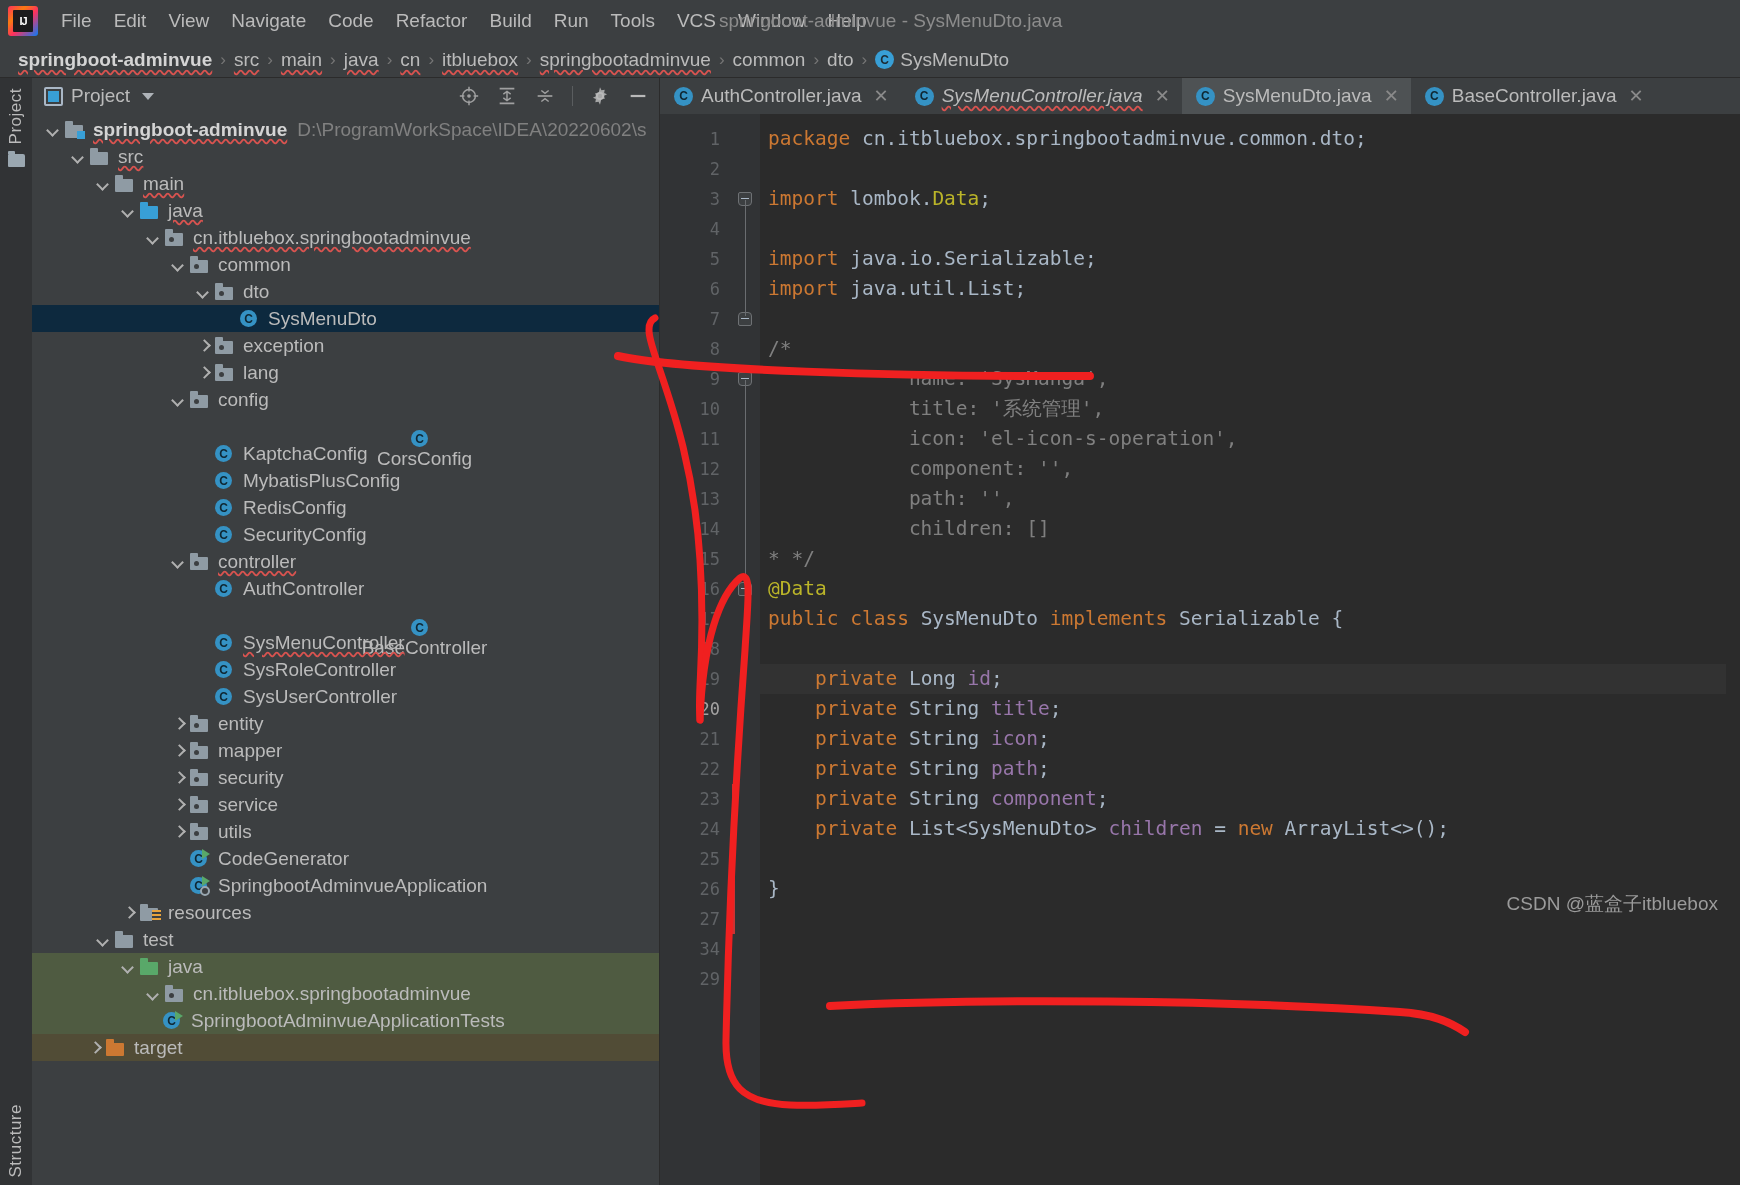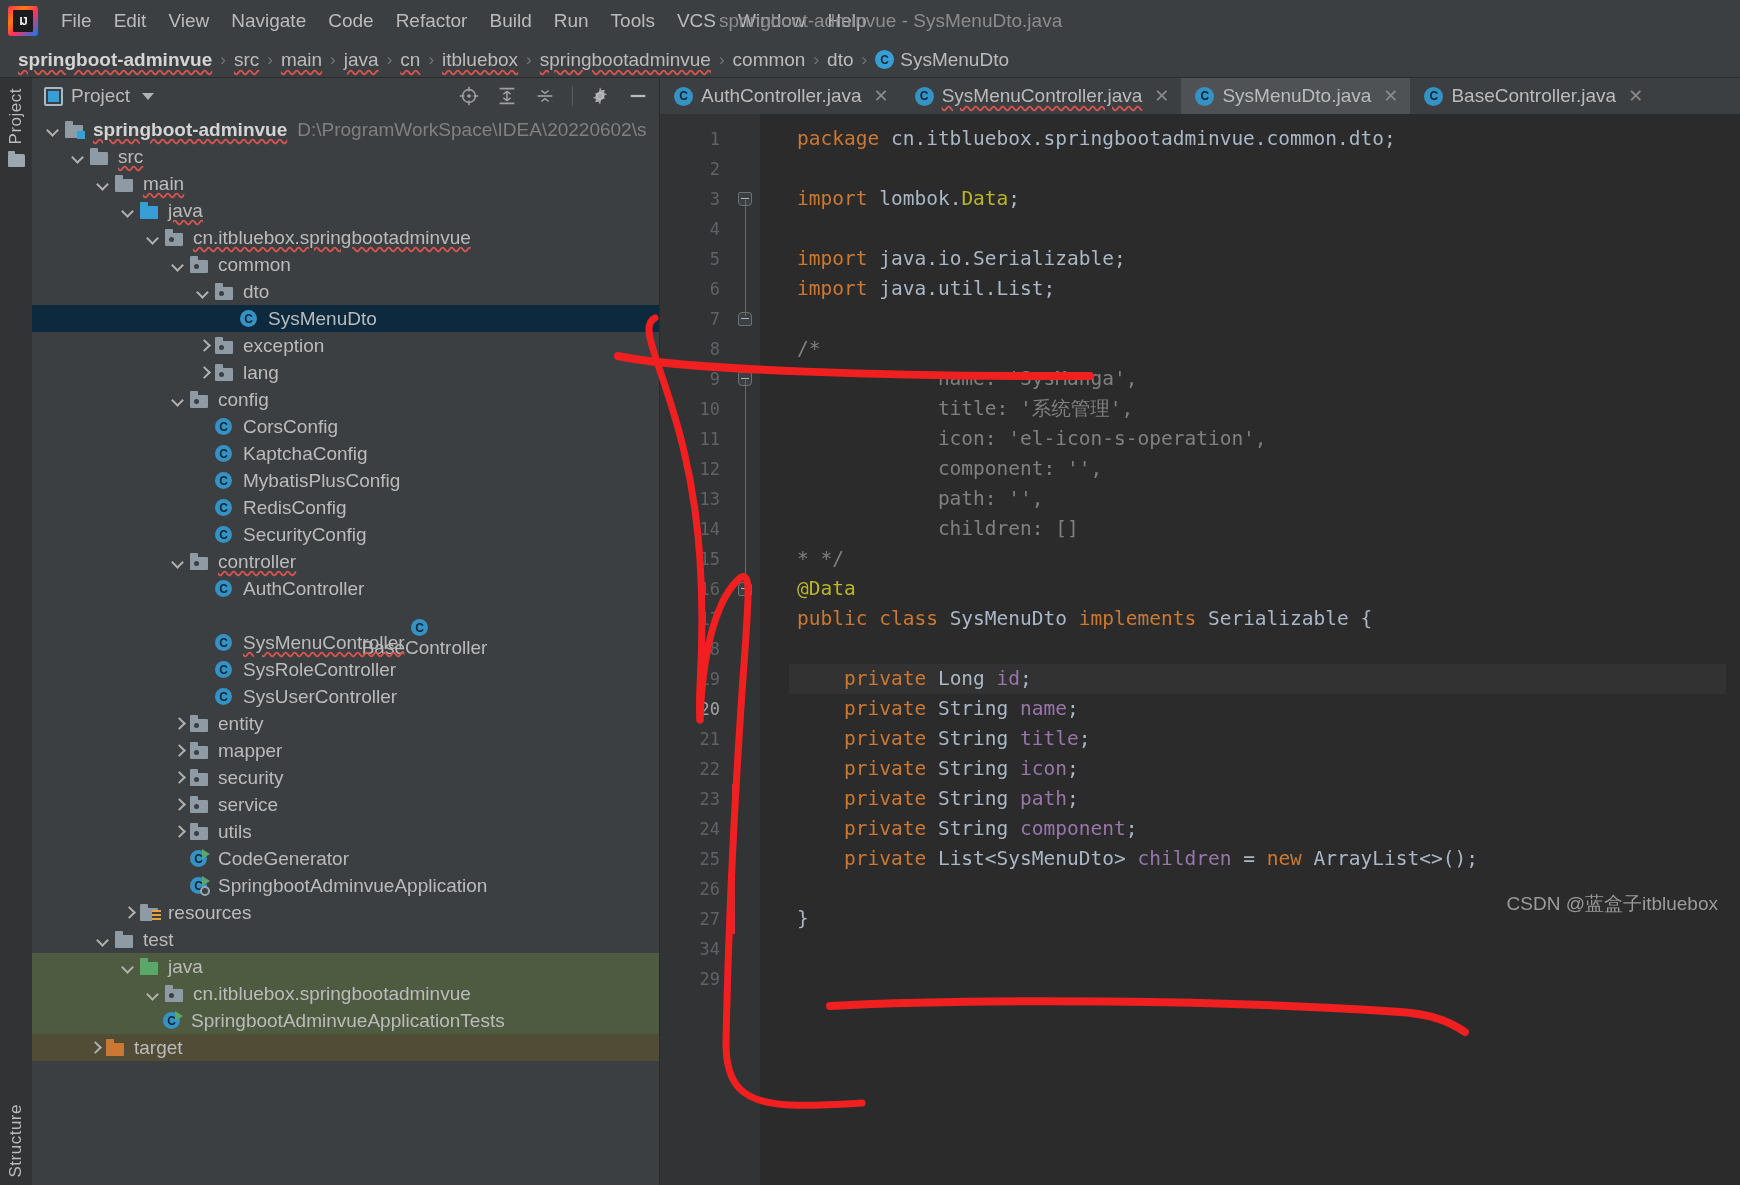--- a/index.html
+++ b/index.html
@@ -205,21 +205,21 @@
     position: relative;
   }
   .tab.active { background: #4e5254; }
   .tab .cicon {
     width: 19px; height: 19px; border-radius: 50%; background: #3592c4;
     color: #0f2733; font-size: 12px; font-weight: bold;
     display: flex; align-items: center; justify-content: center; flex: none;
   }
   .tab .tabname.squiggle {
     text-decoration: underline; text-decoration-style: wavy;
-    text-decoration-color: #d9534f; text-underline-offset: 3px;
+    text-decoration-color: #d9534f; text-underline-offset: 3px; font-style: italic;
   }
   .tab .close { color: #8a8a8a; font-size: 18px; margin-left: 4px; }
 
   .code-wrap { flex: 1; display: flex; background: #2b2b2b; position: relative; overflow: hidden; }
   .gutter {
     width: 72px; flex: none; background: #313335; color: #606366;
     font-family: "DejaVu Sans Mono", monospace; font-size: 17px;
     text-align: right; padding-top: 10px; position: relative;
   }
   .gutter .gline { height: 30px; line-height: 30px; padding-right: 12px; }
@@ -235,21 +235,21 @@
   .fold-mark::after {
     content: ""; position: absolute; left: 2px; top: 5px; width: 8px; height: 1px; background: #a9b7c6;
   }
   .fold-mark.start { border-radius: 2px 2px 4px 4px; }
   .fold-mark.end { border-radius: 4px 4px 2px 2px; }
   .fold-line {
     position: absolute; left: 13px; width: 1px; background: #6a6d70;
   }
   .code {
     flex: 1; padding-top: 10px; font-family: "DejaVu Sans Mono", monospace;
-    font-size: 19.5px; color: #a9b7c6; position: relative; overflow: hidden; margin-left: 29px;
+    font-size: 19.5px; color: #a9b7c6; position: relative; overflow: hidden;
   }
   .cline { height: 30px; line-height: 30px; white-space: pre; padding-left: 8px; }
   .cline.cur { background: #323232; }
   .k { color: #cc7832; }      
   .ann { color: #bbb529; }    
   .typ { color: #a9b7c6; }
   .fld { color: #9876aa; }    
   .cmt { color: #808080; }    
   .pkgc { color: #a9b7c6; }
   .err-strip { position: absolute; left: 0; top: 0; width: 3px; background: #cc3333; }
@@ -441,21 +441,21 @@
             </span>
             <span class="lbl">lang</span>
           </div>
           <div class="row" style="padding-left: 139px;">
             <span class="arrow down"></span>
             <span class="ic folder pkg">
               <i></i>
             </span>
             <span class="lbl">config</span>
           </div>
-          <div class="row" style="padding-left: 164px;">
+          <div class="row" style="padding-left: 164px; flex-direction: column;">
             <span class="arrow "></span>
             <span class="ic cls"></span>
             <span class="lbl">CorsConfig</span>
           </div>
           <div class="row" style="padding-left: 164px;">
             <span class="arrow "></span>
             <span class="ic cls"></span>
             <span class="lbl">KaptchaConfig</span>
           </div>
           <div class="row" style="padding-left: 164px;">
@@ -699,21 +699,20 @@
             <div class="cline"><span class="cmt">            title: '系统管理',</span></div>
             <div class="cline"><span class="cmt">            icon: 'el-icon-s-operation',</span></div>
             <div class="cline"><span class="cmt">            component: '',</span></div>
             <div class="cline"><span class="cmt">            path: '',</span></div>
             <div class="cline"><span class="cmt">            children: []</span></div>
             <div class="cline"><span class="cmt">* */</span></div>
             <div class="cline"><span class="ann">@Data</span></div>
             <div class="cline"><span class="k">public class </span><span class="typ">SysMenuDto </span><span class="k">implements </span><span class="typ">Serializable {</span></div>
             <div class="cline"></div>
             <div class="cline cur"><span class="k">    private </span><span class="typ">Long </span><span class="fld">id</span><span class="typ">;</span></div>
-            <div class="cline"><span class="k">    private </span><span class="typ">String </span><span class="fld">name</span><span class="typ">;</span></div>
             <div class="cline"><span class="k">    private </span><span class="typ">String </span><span class="fld">title</span><span class="typ">;</span></div>
             <div class="cline"><span class="k">    private </span><span class="typ">String </span><span class="fld">icon</span><span class="typ">;</span></div>
             <div class="cline"><span class="k">    private </span><span class="typ">String </span><span class="fld">path</span><span class="typ">;</span></div>
             <div class="cline"><span class="k">    private </span><span class="typ">String </span><span class="fld">component</span><span class="typ">;</span></div>
             <div class="cline"><span class="k">    private </span><span class="typ">List&lt;SysMenuDto&gt; </span><span class="fld">children </span><span class="typ">= </span><span class="k">new </span><span class="typ">ArrayList&lt;&gt;();</span></div>
             <div class="cline"></div>
             <div class="cline"><span class="typ">}</span></div>
             <div class="cline"></div>
           </div>
         <div class="right-strip"></div>

